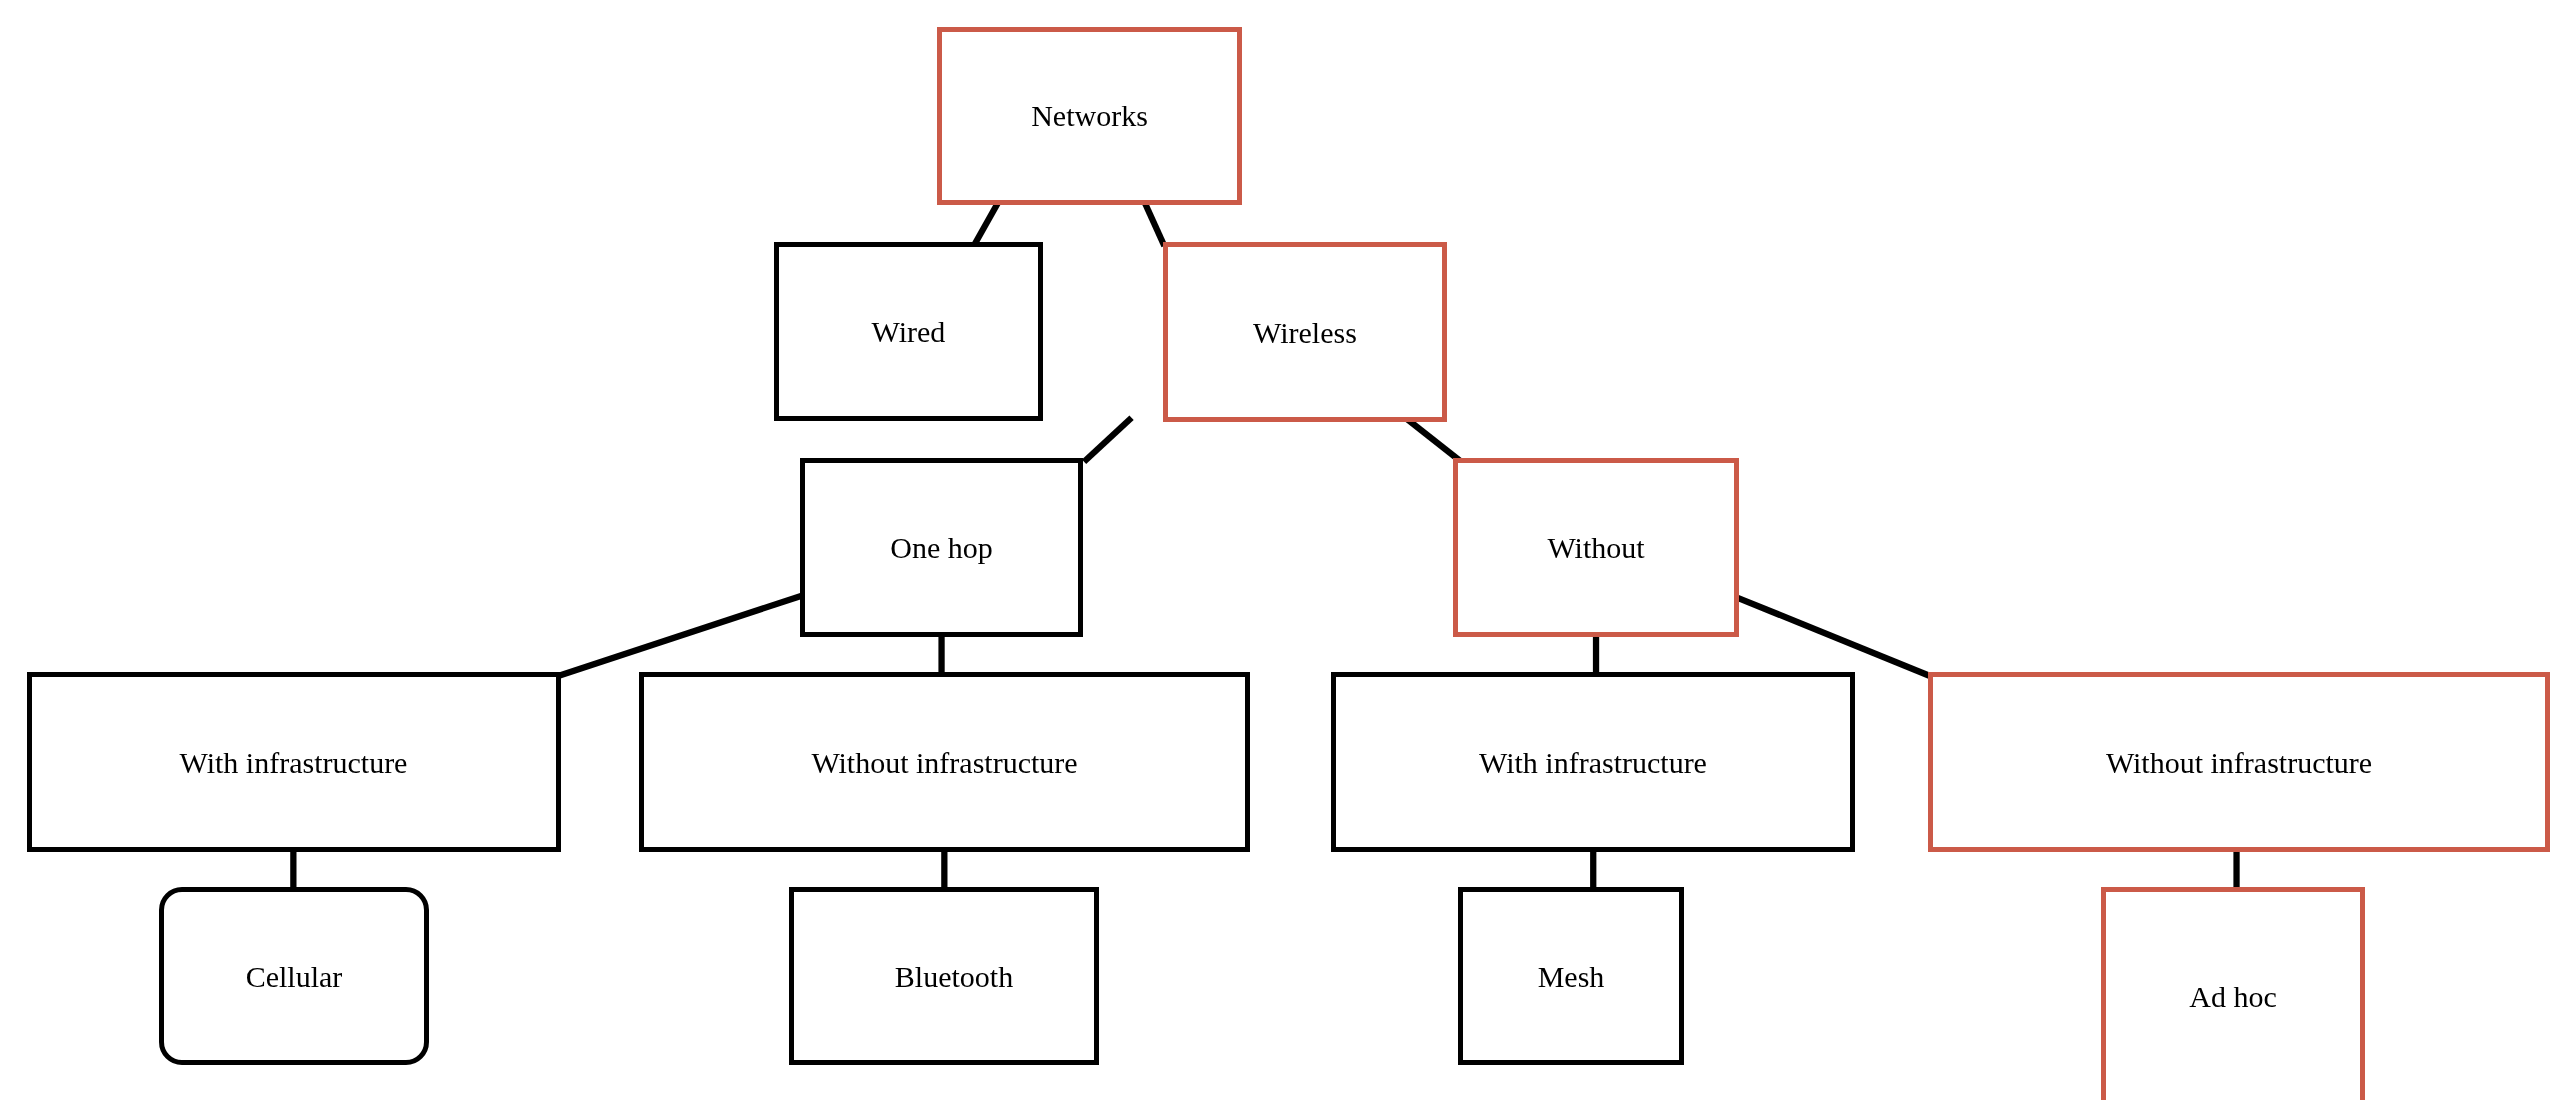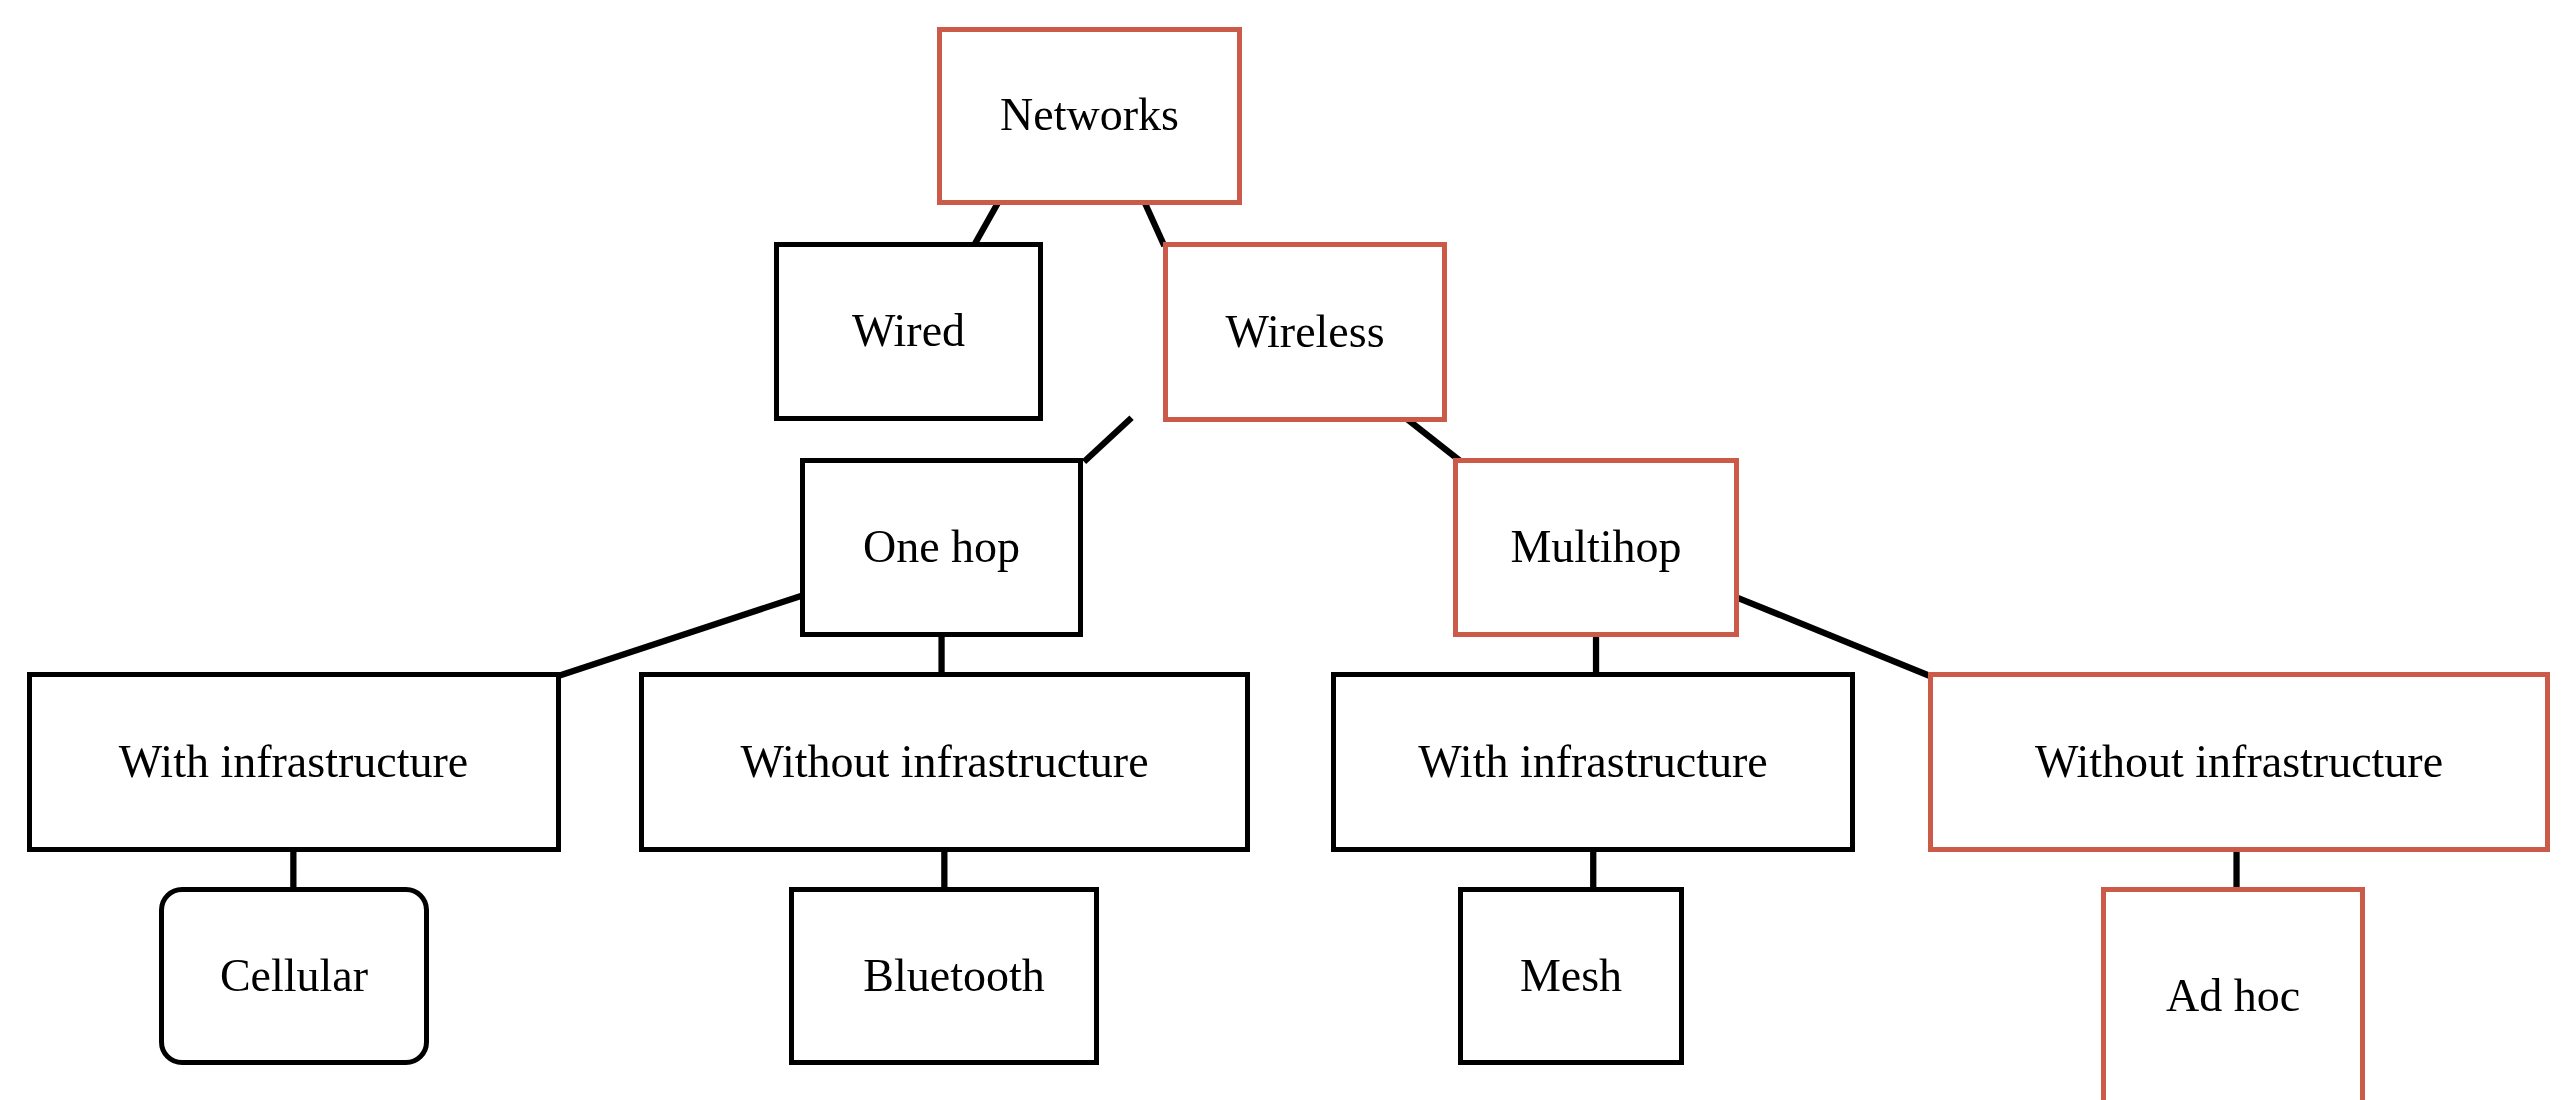--- a/index.html
+++ b/index.html
@@ -28,21 +28,21 @@
   .node {
     position: absolute;
     z-index: 2;
     box-sizing: border-box;
     background: #FFFFFF;
     border: 5.6px solid #000000;
     display: flex;
     align-items: center;
     justify-content: center;
     text-align: center;
-    font-size: 46px;
+    font-size: 30px;
     color: #000000;
     line-height: 1.1;
   }
   .node.highlight {
     border-color: var(--highlight, #CB5A48);
   }
   
   #n-networks            { left: 937px; top:   26.5px; width: 305px; height: 178px; }
   #n-wired               { left: 774px; top:  242px; width: 269px; height: 179px; }
   #n-wireless            { left: 1126px; top:  242px; width: 284px; height: 180px; margin-left: 37px; }
@@ -87,21 +87,21 @@
 
   <div class="node highlight" id="n-wireless">
     <span>Wireless</span>
   </div>
 
   <div class="node" id="n-onehop" style="border-color: rgb(0, 0, 0);">
     <span>One hop</span>
   </div>
 
   <div class="node highlight" id="n-multihop">
-    <span>Multihop</span>
+    <span>Without</span>
   </div>
 
   <div class="node" id="n-onehop-with" style="border-color: rgb(0, 0, 0);">
     <span>With infrastructure</span>
   </div>
 
   <div class="node" id="n-onehop-without" style="border-color: rgb(0, 0, 0);">
     <span>Without infrastructure</span>
   </div>
 

